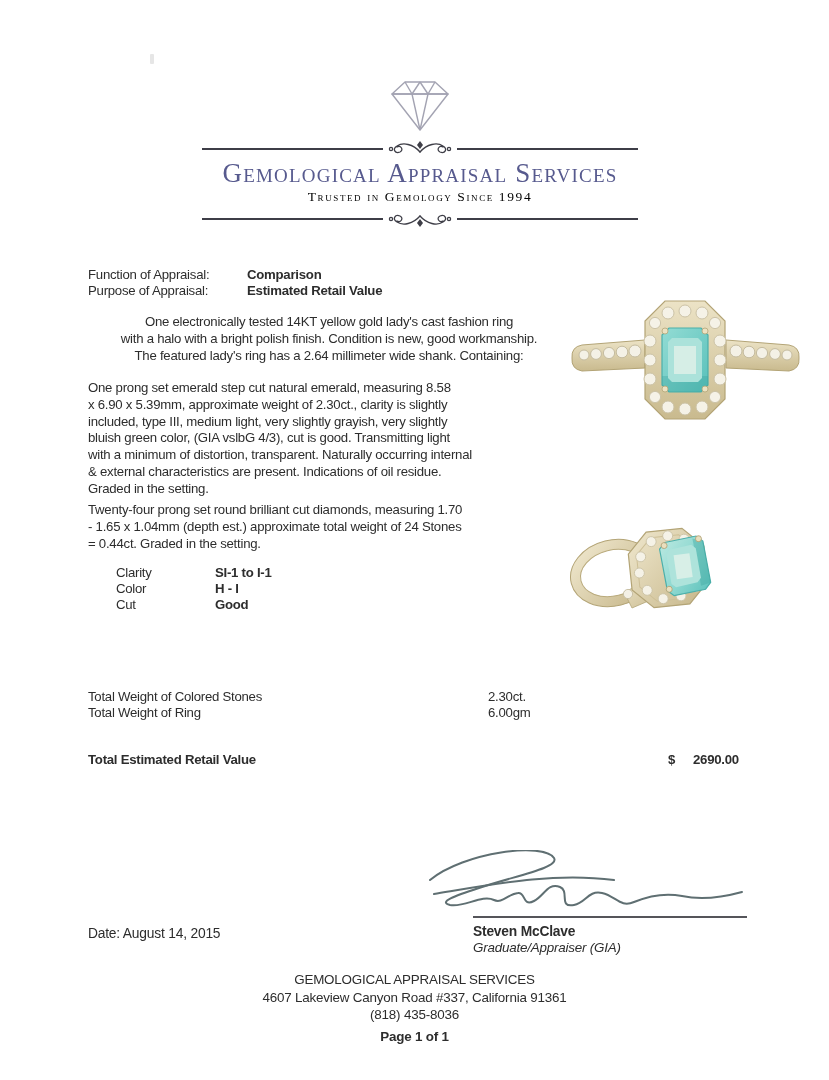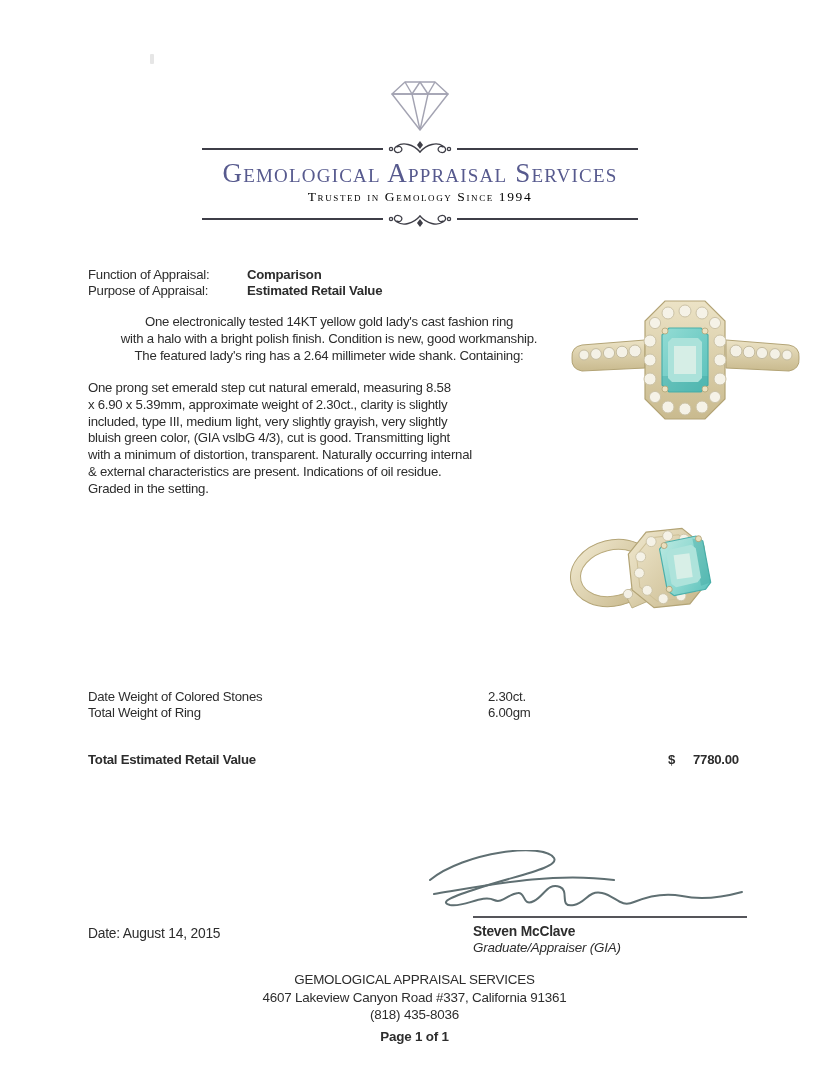--- a/index.html
+++ b/index.html
@@ -136,37 +136,54 @@
   <div class="para para-1 doc-text">One electronically tested 14KT yellow gold lady's cast fashion ring
 with a halo with a bright polish finish. Condition is new, good workmanship.
 The featured lady's ring has a 2.64 millimeter wide shank.  Containing:</div>
   <div class="para para-2 doc-text">One prong set emerald step cut natural emerald, measuring 8.58
 x 6.90 x 5.39mm, approximate weight of 2.30ct., clarity is slightly
 included, type III, medium light, very slightly grayish, very slightly
 bluish green color, (GIA vslbG 4/3), cut is good. Transmitting light
 with a minimum of distortion, transparent. Naturally occurring internal
 &amp; external characteristics are present. Indications of oil residue.
 Graded in the setting.</div>
-
+  <div class="para para-3 doc-text">Twenty-four prong set round brilliant cut diamonds, measuring 1.70
+- 1.65 x 1.04mm (depth est.) approximate total weight of 24 Stones
+= 0.44ct. Graded in the setting.</div>
+
+  <div class="grades doc-text">
+    <div class="grade-row">
+      <span class="lbl">Clarity</span>
+      <span class="b">SI-1 to I-1</span>
+    </div>
+    <div class="grade-row">
+      <span class="lbl">Color</span>
+      <span class="b">H - I</span>
+    </div>
+    <div class="grade-row">
+      <span class="lbl">Cut</span>
+      <span class="b">Good</span>
+    </div>
+  </div>
 
   <div class="totals doc-text">
     <div class="total-row">
-      <span>Date Weight of Colored Stones</span>
+      <span>Total Weight of Colored Stones</span>
       <span class="val">2.30ct.</span>
     </div>
     <div class="total-row">
       <span>Total Weight of Ring</span>
       <span class="val">6.00gm</span>
     </div>
   </div>
 
   <div class="grand-total doc-text">
     <span>Total Estimated Retail Value</span>
     <span class="currency">$</span>
-    <span class="amount">7780.00</span>
+    <span class="amount">2690.00</span>
   </div>
 
   <svg class="ring-photo-front" width="235" height="135" viewBox="0 0 235 135">
     <defs>
       <linearGradient id="gold1" x1="0" y1="0" x2="0" y2="1">
         <stop offset="0" stop-color="#ece3c6"></stop>
           <stop offset="1" stop-color="#c9ba8e"></stop>
       </linearGradient>
       <linearGradient id="em1" x1="0" y1="0" x2="1" y2="1">
         <stop offset="0" stop-color="#93dcd4"></stop>

